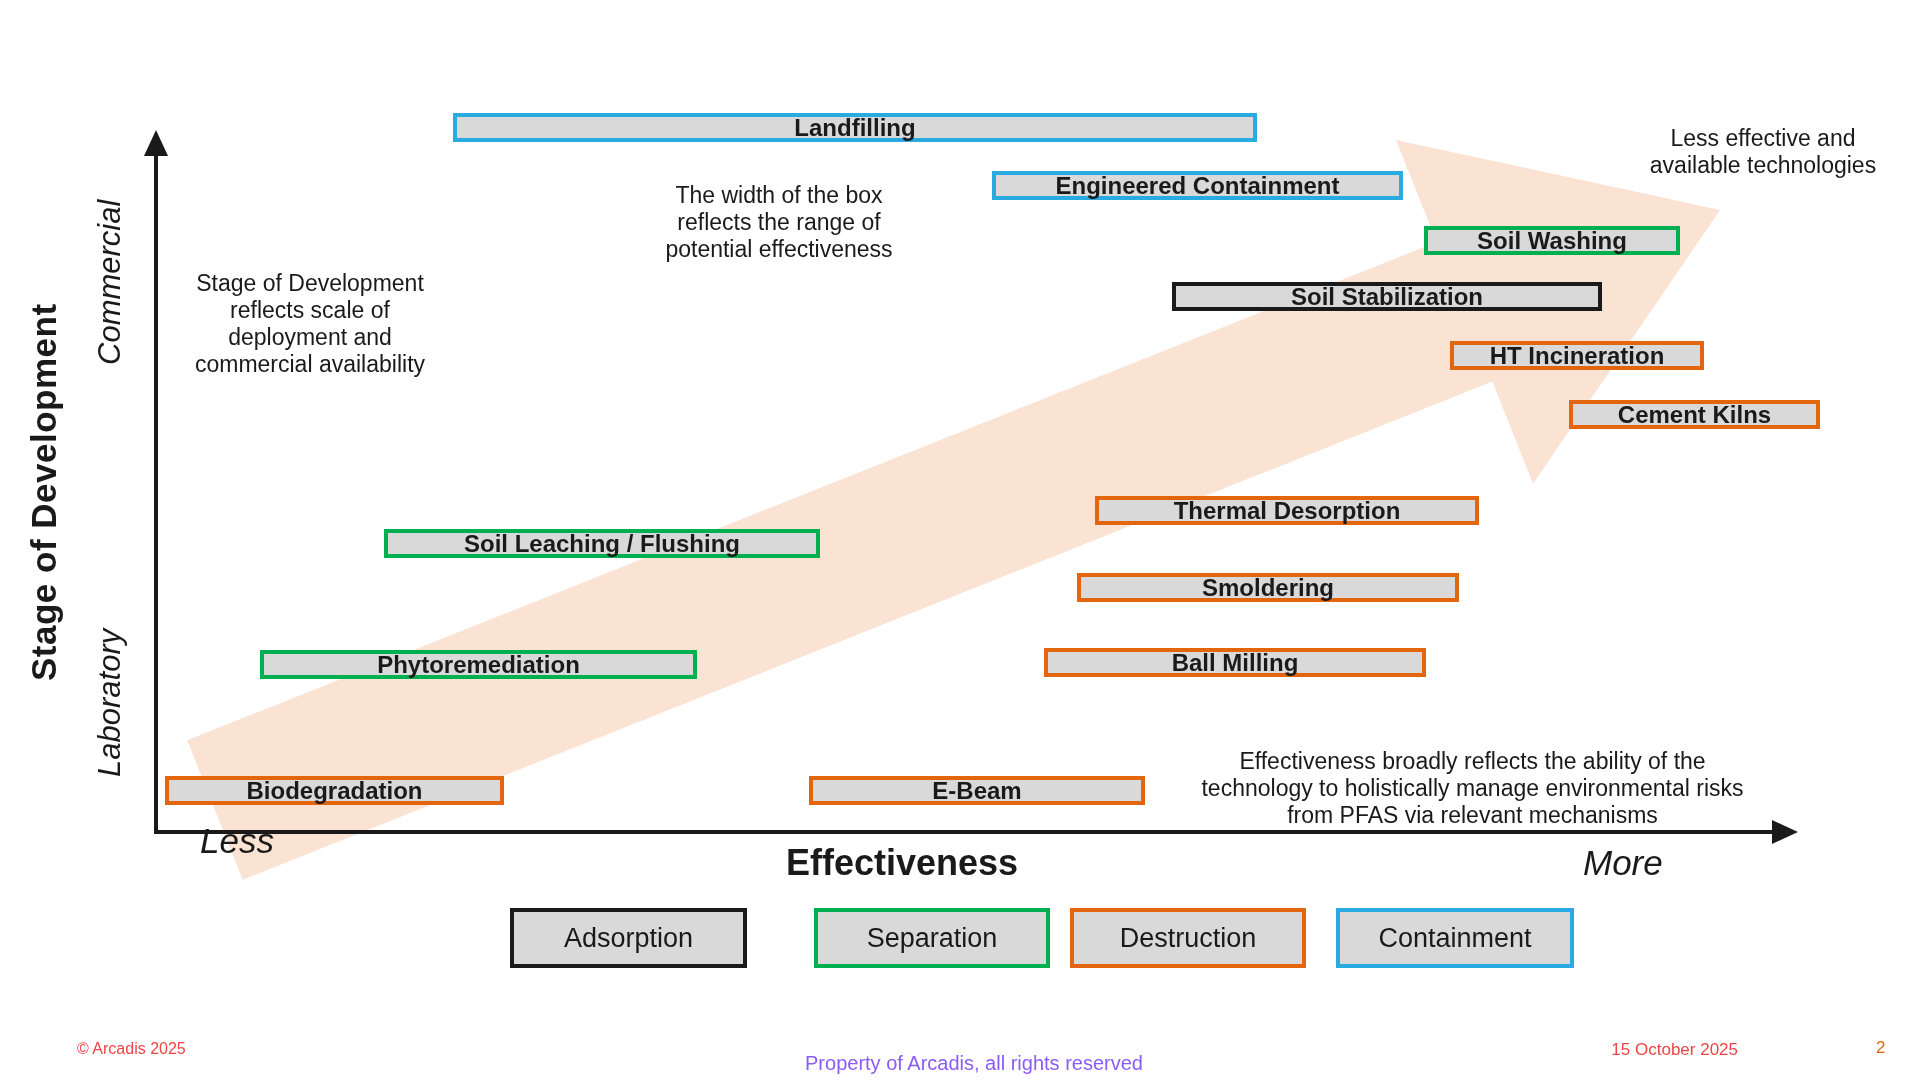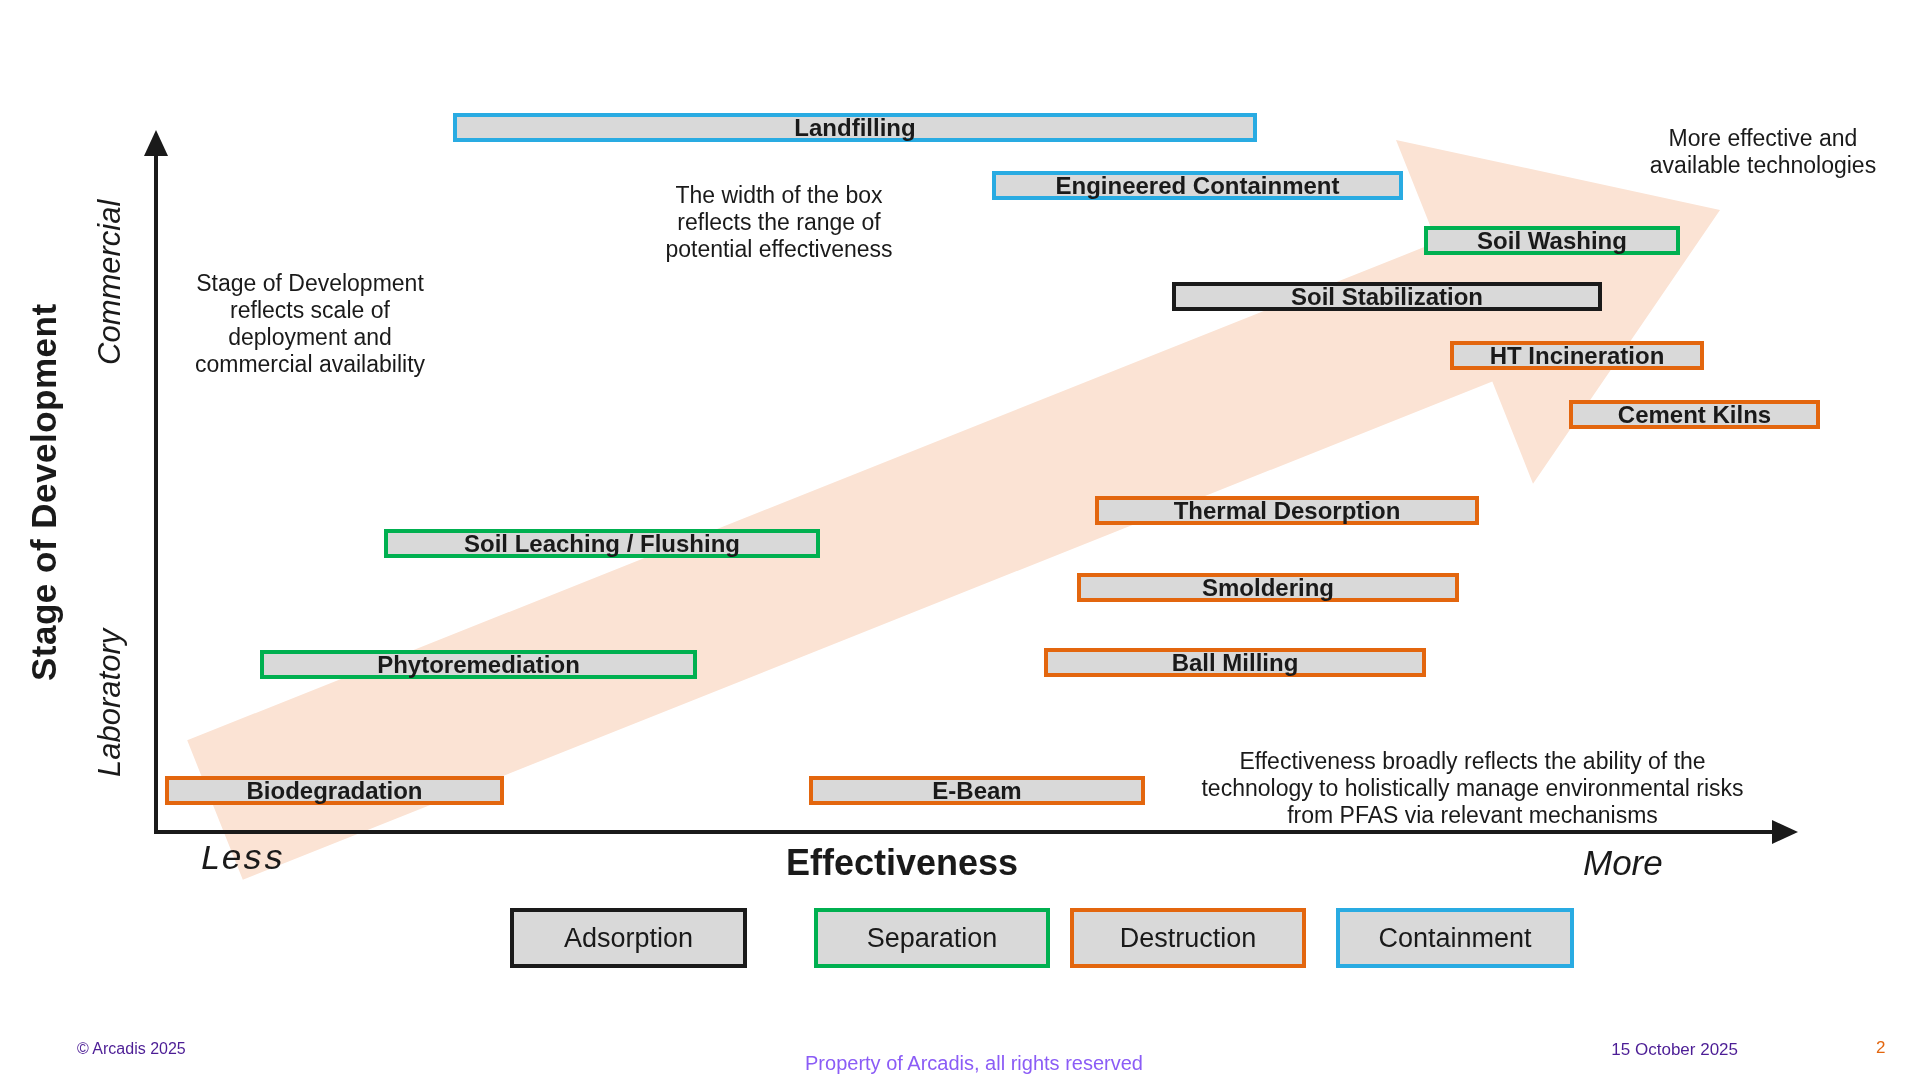--- a/index.html
+++ b/index.html
@@ -60,21 +60,21 @@
     display: flex;
     align-items: center;
     justify-content: center;
   }
   .axis-title-y { font-weight: bold; font-size: 35px; letter-spacing: 0.5px; }
   .axis-sub     { font-style: italic; font-size: 31px; }
 
   .axis-end { position: absolute; font-style: italic; font-size: 35px; }
   .axis-title-x { position: absolute; font-weight: bold; font-size: 36px; text-align: center; }
 
-  .footer-text { position: absolute; color: #4c1d95; }
+  .footer-text { position: absolute; color: #ef4444; }
 </style>
 </head>
 <body>
 
 <div class="slide">
 
   <svg class="layer" width="1920" height="1080" viewBox="0 0 1920 1080">
     <polygon points="242.8,879.7 1492.3,381.5 1533.0,483.7 1720,210 1396.0,139.9 1436.7,242.1 187.2,740.3" fill="#FBE3D4"></polygon>
     <line x1="156" y1="150" x2="156" y2="834" stroke="#1a1a1a" stroke-width="4"></line>
     <polygon points="156,130 144,156 168,156" fill="#1a1a1a"></polygon>
@@ -122,31 +122,31 @@
       <span>E-Beam</span>
     </div>
 
   <div class="note" style="left:609px;  top:182px; width:340px;">The width of the box
 reflects the range of
 potential effectiveness</div>
   <div class="note" style="left:140px;  top:270px; width:340px;">Stage of Development
 reflects scale of
 deployment and
 commercial availability</div>
-  <div class="note" style="left:1617px; top:125px; width:292px;">More effective and
+  <div class="note" style="left:1617px; top:125px; width:292px;">Less effective and
 available technologies</div>
   <div class="note" style="left:1200px; top:748px; width:545px;">Effectiveness broadly reflects the ability of the
 technology to holistically manage environmental risks
 from PFAS via relevant mechanisms</div>
 
   <div class="vtext axis-title-y" style="left:24px; top:270px; height:445px;">Stage of Development</div>
   <div class="vtext axis-sub" style="left:92px; top:172px; height:220px;">Commercial</div>
   <div class="vtext axis-sub" style="left:92px; top:600px; height:205px;">Laboratory</div>
 
-  <div class="axis-end" style="left:200px;  top:840px;font-family:Liberation Mono, monospace;">Less</div>
+  <div class="axis-end" style="left:200px;  top:821px;">Less</div>
   <div class="axis-title-x" style="left:752px;  top:842px; width:300px;">Effectiveness</div>
   <div class="axis-end" style="left:1583px; top:843px;">More</div>
 
   <div class="legend-chip cat-adsorption" style="left:510px;  width:237px;">
       <span>Adsorption</span>
     </div>
   <div class="legend-chip cat-separation" style="left:790px;  width:236px;">
       <span>Separation</span>
     </div>
   <div class="legend-chip cat-destruction" style="left:1070px; width:236px;">

